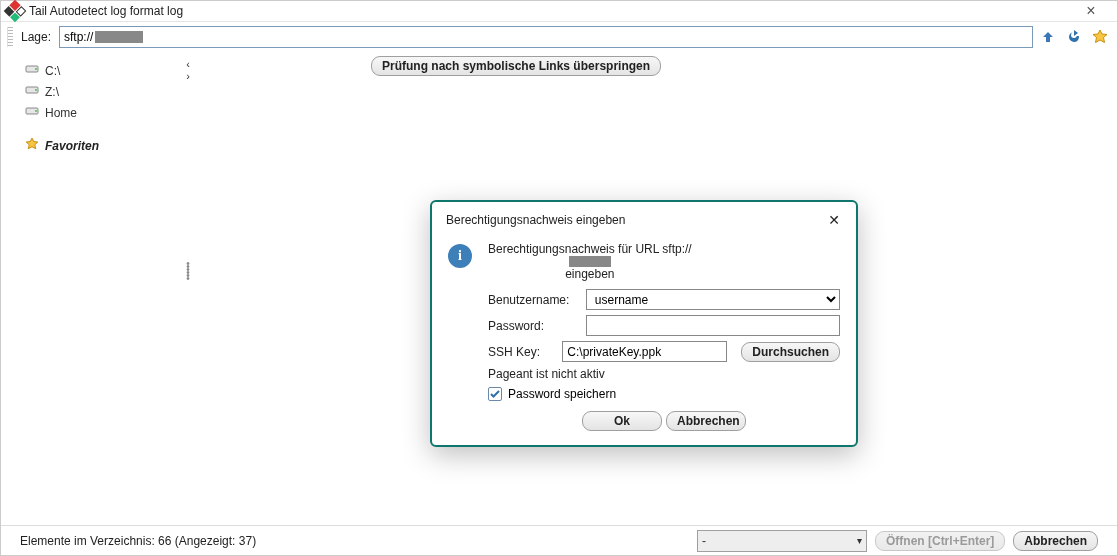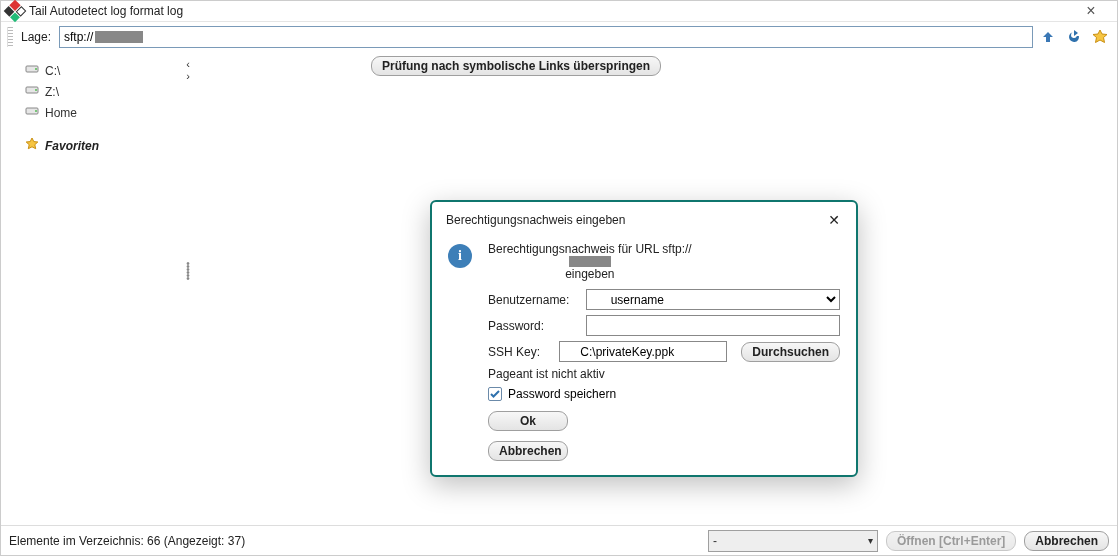--- a/index.html
+++ b/index.html
@@ -40,31 +40,31 @@
 .dialog-title .t { flex:1; color:#222; }
 .dialog-title .x { width:20px; text-align:center; font-size:14px; color:#222;}
 .dialog-body { padding:6px 16px 14px 16px; }
 .info-row { display:flex; align-items:flex-start; gap:16px; }
 .info-icon { width:24px; height:24px; border-radius:50%; background:#3d7fb8; color:#fff; display:flex; align-items:center; justify-content:center; font-weight:bold; font-family:Georgia,serif; font-size:14px; margin-top:2px;}
 .msg { color:#222; display:flex; align-items:center; flex-wrap:wrap; gap:0;flex-direction:column;}
 .msg .redact { display:inline-block; width:42px; height:11px; background:#888; margin:0 2px;}
 .form { margin-left:40px; margin-top:8px; }
 .form-row { display:flex; align-items:center; margin:5px 0; gap:8px; }
 .form-row label { width:92px; color:#222; }
-.txt, .sel { border:1px solid #888; height:21px; padding:0 20px; background:#fff; }
+.txt, .sel { border:1px solid #888; height:21px; padding:0 4px; background:#fff; }
 .sel { width:260px; }
 .txt { width:260px; }
 .txt-short { width:168px; }
 .browse { margin-left:6px; }
 .note { margin:4px 0 6px 0; color:#222; }
 .chk-row { display:flex; align-items:center; gap:6px; margin:4px 0 10px 0;}
 .chk { width:14px; height:14px; border:1px solid #6b8aa9; border-radius:2px; display:flex; align-items:center; justify-content:center; background:#fff;}
 .chk svg{width:10px;height:10px;}
-.dlg-buttons { display:flex; justify-content:center; gap:10px;flex-direction:column; }
-.statusbar { height:30px; border-top:1px solid #ddd; display:flex; align-items:center; padding:0 8px; gap:8px;}
+.dlg-buttons { display:flex; justify-content:center; gap:4px; }
+.statusbar { height:30px; border-top:1px solid #ddd; display:flex; align-items:center; padding:0 19px; gap:8px;}
 .status-left { flex:1; color:#222; }
 .combo { width:170px; height:22px; border:1px solid #9f9f9f; background:#eee; display:flex; align-items:center; justify-content:space-between; padding:0 4px;}
 .combo .v{color:#333;}
 .combo .dd{font-size:10px;color:#333;}
 .btn-disabled { color:#9a9a9a; border-color:#c8c8c8; background:linear-gradient(#f2f2f2,#e9e9e9); }
 </style>
 </head>
 <body>
 
 <div class="window">

